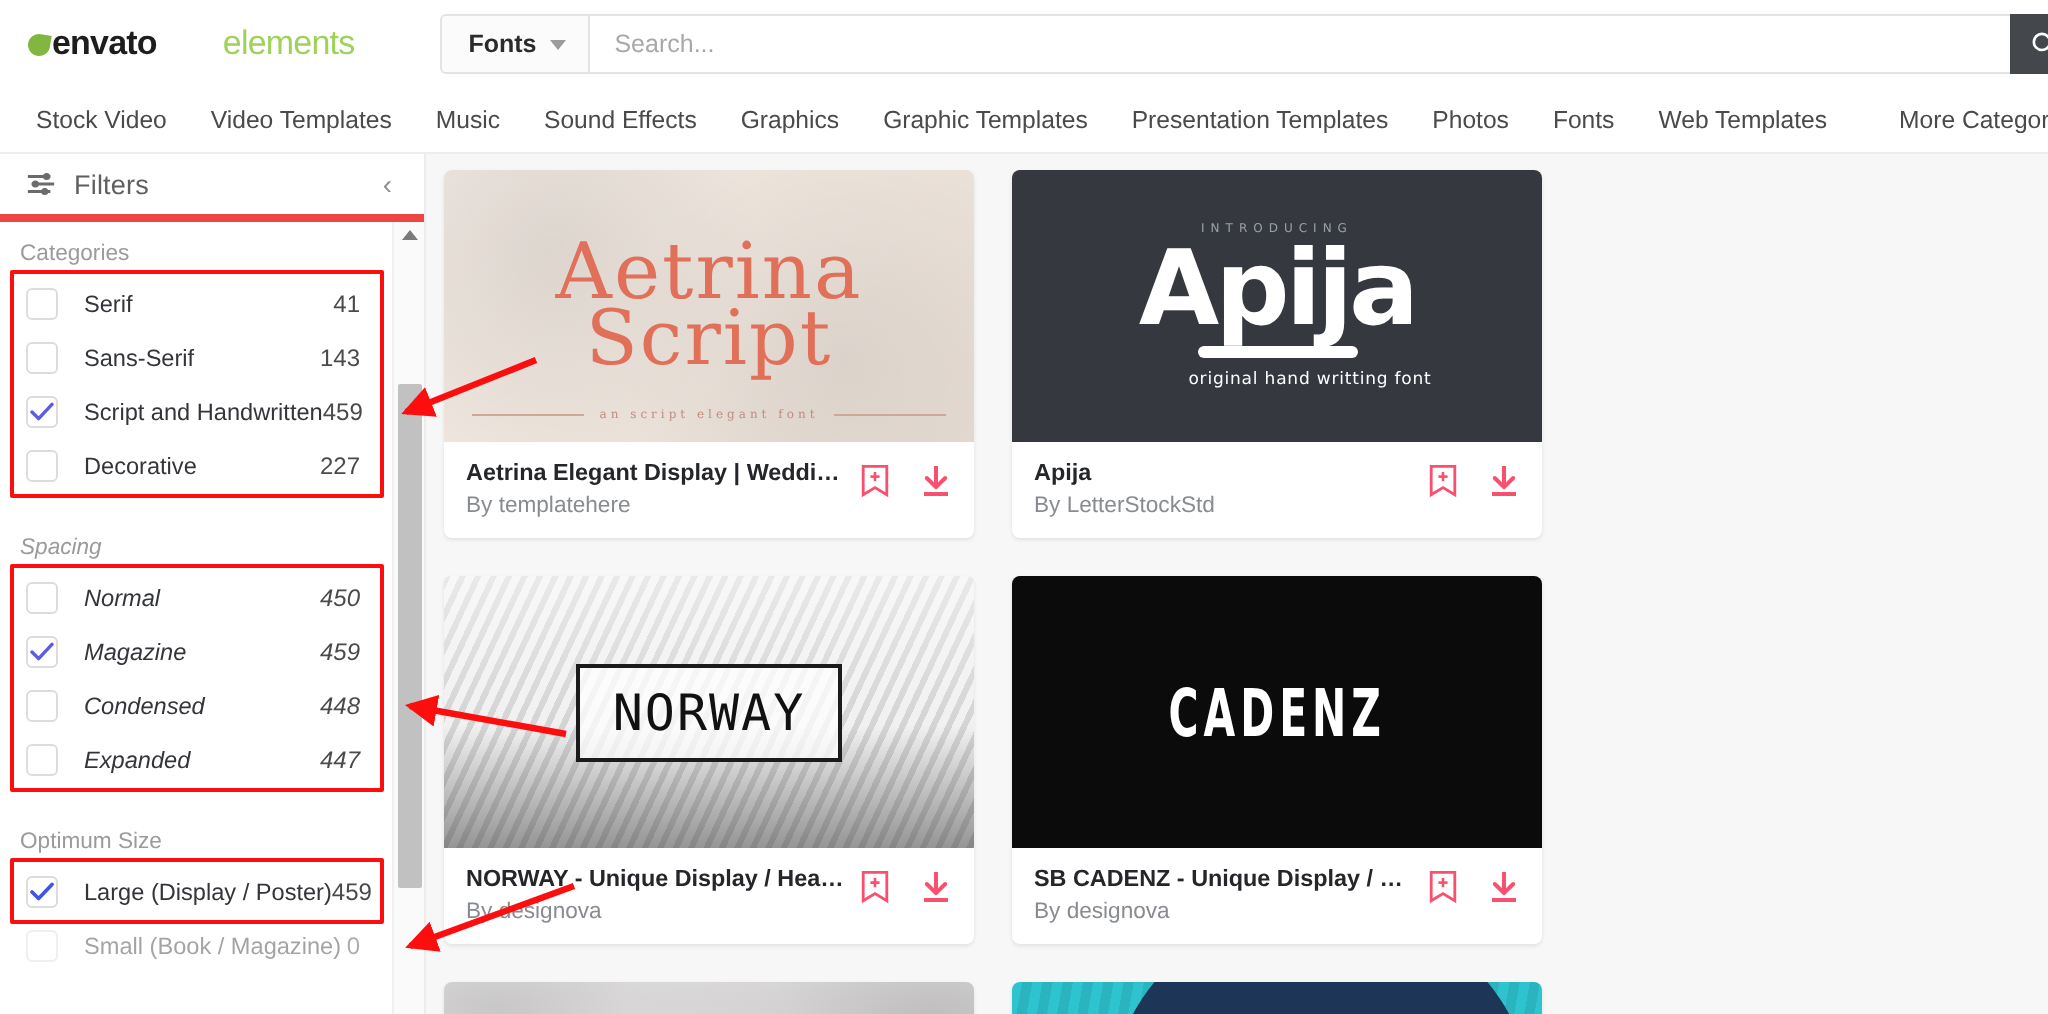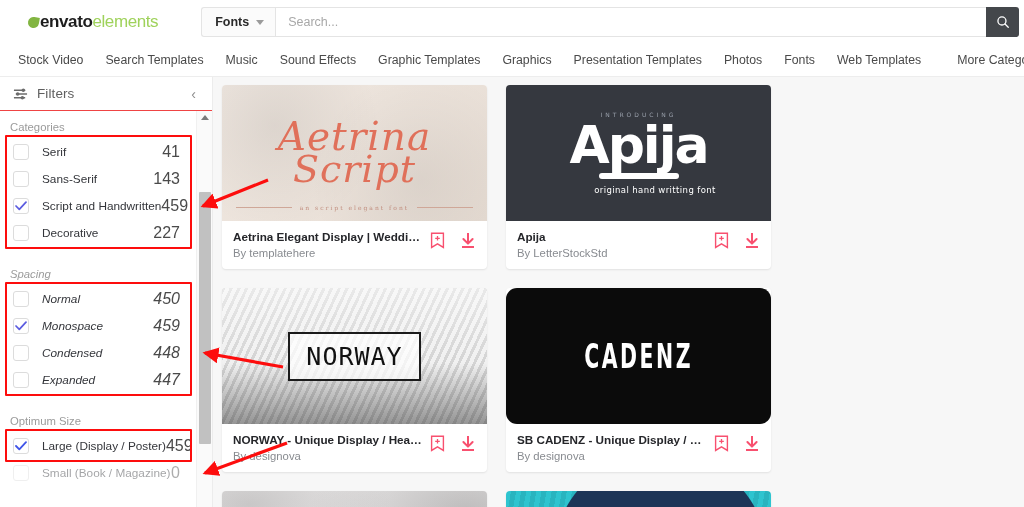--- a/index.html
+++ b/index.html
@@ -9,41 +9,41 @@
     background: #ffffff;
     font-family: "Liberation Sans", sans-serif;
     -webkit-font-smoothing: antialiased;
   }
 
   
   .header {
     height: 44px;
     display: flex;
     align-items: center;
-    padding: 0 28px;
+    padding: 0 14px;
     background: #ffffff;
   }
   .logo {
     display: flex;
     align-items: center;
     font-size: 17px;
     font-weight: 700;
     letter-spacing: -0.4px;
     white-space: nowrap;
   }
   .logo-leaf {
     width: 11px; height: 11px;
     background: #82b541;
     border-radius: 60% 0 60% 60%;
     transform: rotate(10deg);
     margin-right: 1px;
     flex: none;
   }
   .logo-envato { color: #1d1d1d; }
-  .logo-elements { color: #9fd25b; font-weight: 400; }
+  .logo-elements { color: #9fd25b; font-weight: 400; margin-left: 33px; }
 
   .searchwrap {
     display: flex;
     align-items: center;
     margin-left: 43px;
     height: 30px;
     flex: none;
   }
   .cat-select {
     height: 30px;
@@ -126,21 +126,21 @@
     flex: none;
     position: relative;
     background: #ffffff;
     border-right: 1px solid #ececec;
   }
   .filters-head {
     height: 34px;
     display: flex;
     align-items: center;
     padding: 0 13px 0 13px;
-    border-bottom: 1px solid #ef4444;
+    border-bottom: 4px solid #ef4444;
   }
   .filters-title {
     font-size: 13.5px;
     color: #5f5f5f;
     margin-left: 9px;
     letter-spacing: .1px;
   }
   .collapse-btn {
     margin-left: auto;
     color: #8d8d8d;
@@ -188,21 +188,21 @@
   .cbox.checked { border-color: #dcdcdc; }
   .cbox svg { display: block; }
   .fitem-label {
     font-size: 11.8px;
     color: #33353a;
     margin-left: 13px;
     white-space: nowrap;
   }
   .fitem-count {
     margin-left: auto;
-    font-size: 16px;
+    font-size: 12px;
     color: #4a4a4a;
   }
   
   .redbox {
     position: absolute;
     border: 2px solid #fd0d0d;
     pointer-events: none;
     left: -3px; right: -3px;
     top: -3px; bottom: -3px;
     border-radius: 1px;
@@ -295,21 +295,20 @@
   
   .th-aetrina {
     background:
       radial-gradient(circle at 20% 30%, rgba(0,0,0,.07), transparent 45%),
       radial-gradient(circle at 75% 70%, rgba(0,0,0,.06), transparent 50%),
       linear-gradient(135deg,#efe7e0,#ece3db 45%,#e6dcd3);
     flex-direction: column;
   }
   .aetrina-word {
     font-family: "DejaVu Serif", serif;
-    font-style: italic;
     color: #e0705a;
     line-height: .95;
     text-align: center;
   }
   .aetrina-word .l1 { font-size: 39px; letter-spacing: 1px; }
   .aetrina-word .l2 { font-size: 38px; margin-top: -4px; letter-spacing: 1px; }
   .aetrina-sub {
     position: absolute;
     bottom: 10px; left: 0; right: 0;
     display: flex; align-items: center; justify-content: center; gap: 8px;
@@ -353,21 +352,21 @@
     padding: 8px 16px;
     background: rgba(255,255,255,.72);
   }
   .norway-text {
     font-family: "DejaVu Sans Mono", monospace;
     font-size: 25px;
     letter-spacing: 1px;
     color: #111;
   }
 
-  .th-cadenz { background: #0b0b0b; border-radius: 11px; }
+  .th-cadenz { background: #0b0b0b; }
   .cadenz-text {
     font-family: "DejaVu Sans", sans-serif;
     font-weight: 700;
     font-size: 33px;
     color: #fff;
     letter-spacing: 4px;
     transform: scaleX(.62);
   }
 
   .th-hargrey {
@@ -421,25 +420,25 @@
       <svg width="14" height="14" viewBox="0 0 16 16">
         <circle cx="6.8" cy="6.8" r="4.6" fill="none" stroke="#ffffff" stroke-width="1.5"></circle>
         <line x1="10.3" y1="10.3" x2="14" y2="14" stroke="#ffffff" stroke-width="1.5" stroke-linecap="round"></line>
       </svg>
     </button>
   </div>
 </div>
 
 <div class="nav">
   <div class="nav-item">Stock Video</div>
-  <div class="nav-item">Search Templates</div>
+  <div class="nav-item">Video Templates</div>
   <div class="nav-item">Music</div>
   <div class="nav-item">Sound Effects</div>
+  <div class="nav-item">Graphics</div>
   <div class="nav-item">Graphic Templates</div>
-  <div class="nav-item">Graphics</div>
   <div class="nav-item">Presentation Templates</div>
   <div class="nav-item">Photos</div>
   <div class="nav-item">Fonts</div>
   <div class="nav-item">Web Templates</div>
   <div class="nav-sep"></div>
   <div class="nav-item">More Categories</div>
 </div>
 
 <div class="body">
 
@@ -504,21 +503,21 @@
             <span class="fitem-label">Normal</span>
             <span class="fitem-count">450</span>
           </div>
 
           <div class="fitem">
             <span class="cbox checked">
               <svg width="12" height="10" viewBox="0 0 12 10">
                   <polyline points="1,5 4.3,8.3 11,1.2" fill="none" stroke="#5b5ce0" stroke-width="1.7" stroke-linecap="round" stroke-linejoin="round"></polyline>
                 </svg>
             </span>
-            <span class="fitem-label">Monospace</span>
+            <span class="fitem-label">Magazine</span>
             <span class="fitem-count">459</span>
           </div>
 
           <div class="fitem">
             <span class="cbox"></span>
             <span class="fitem-label">Condensed</span>
             <span class="fitem-count">448</span>
           </div>
 
           <div class="fitem">

